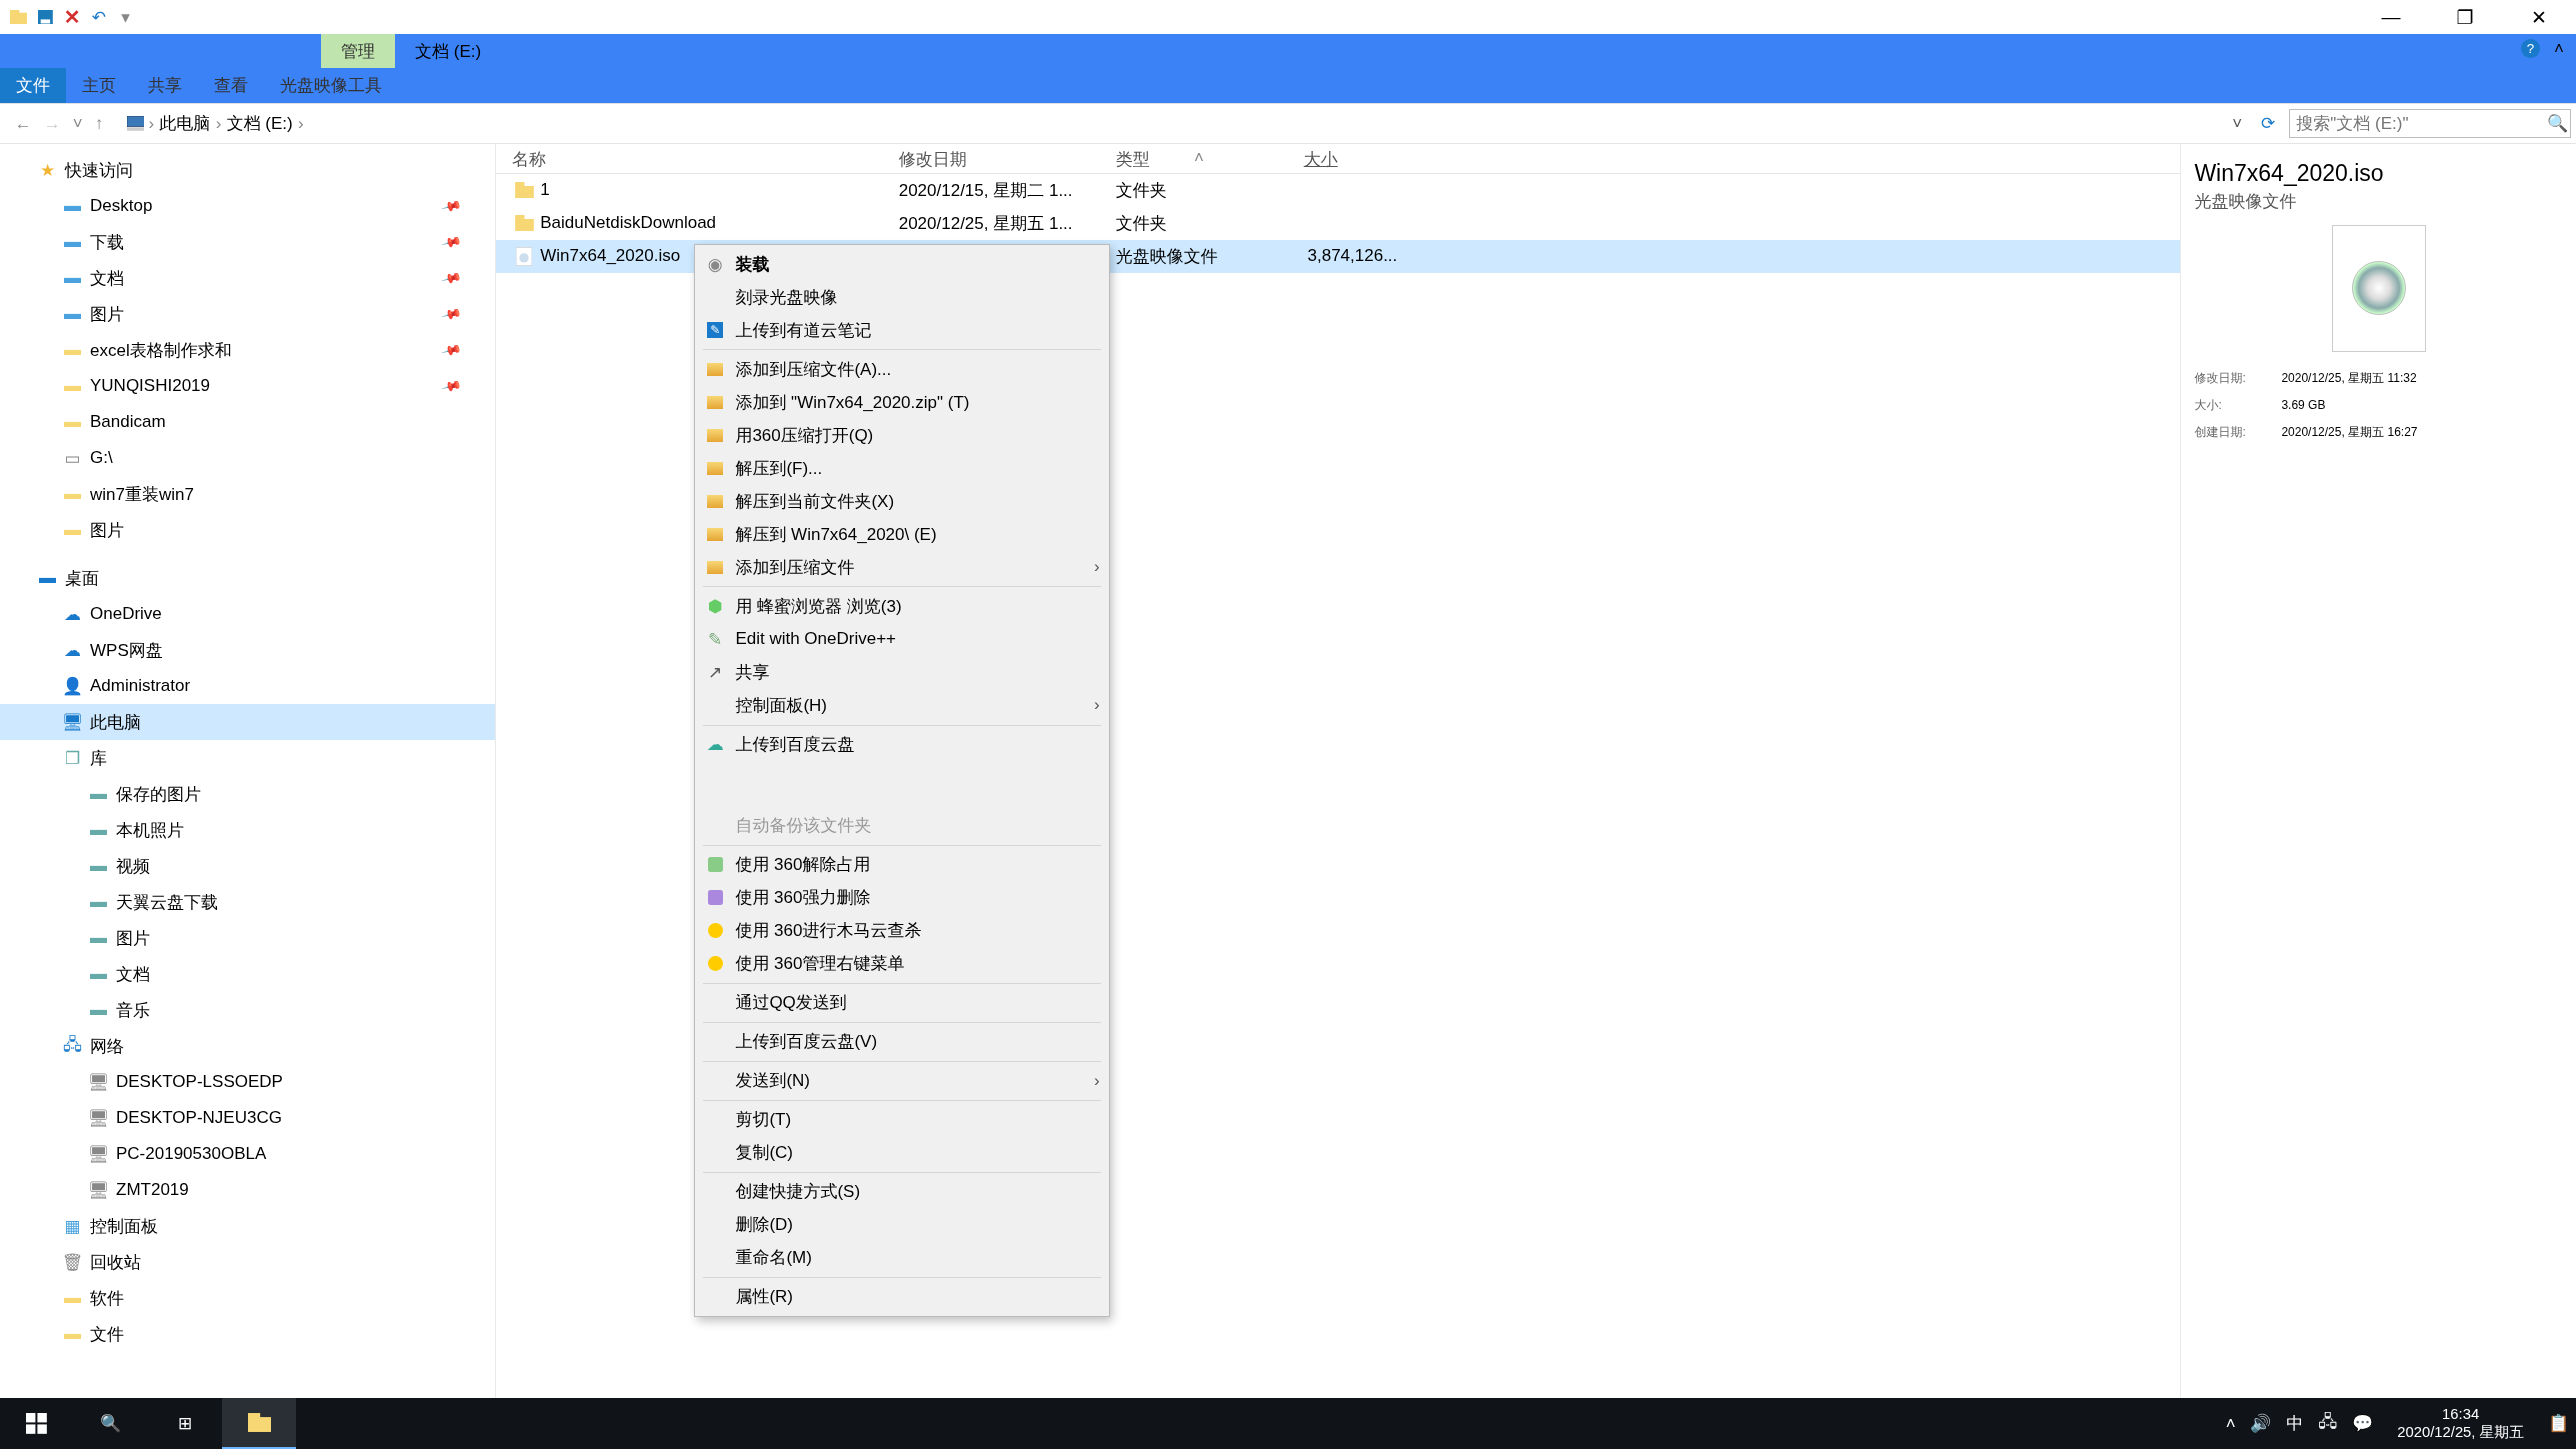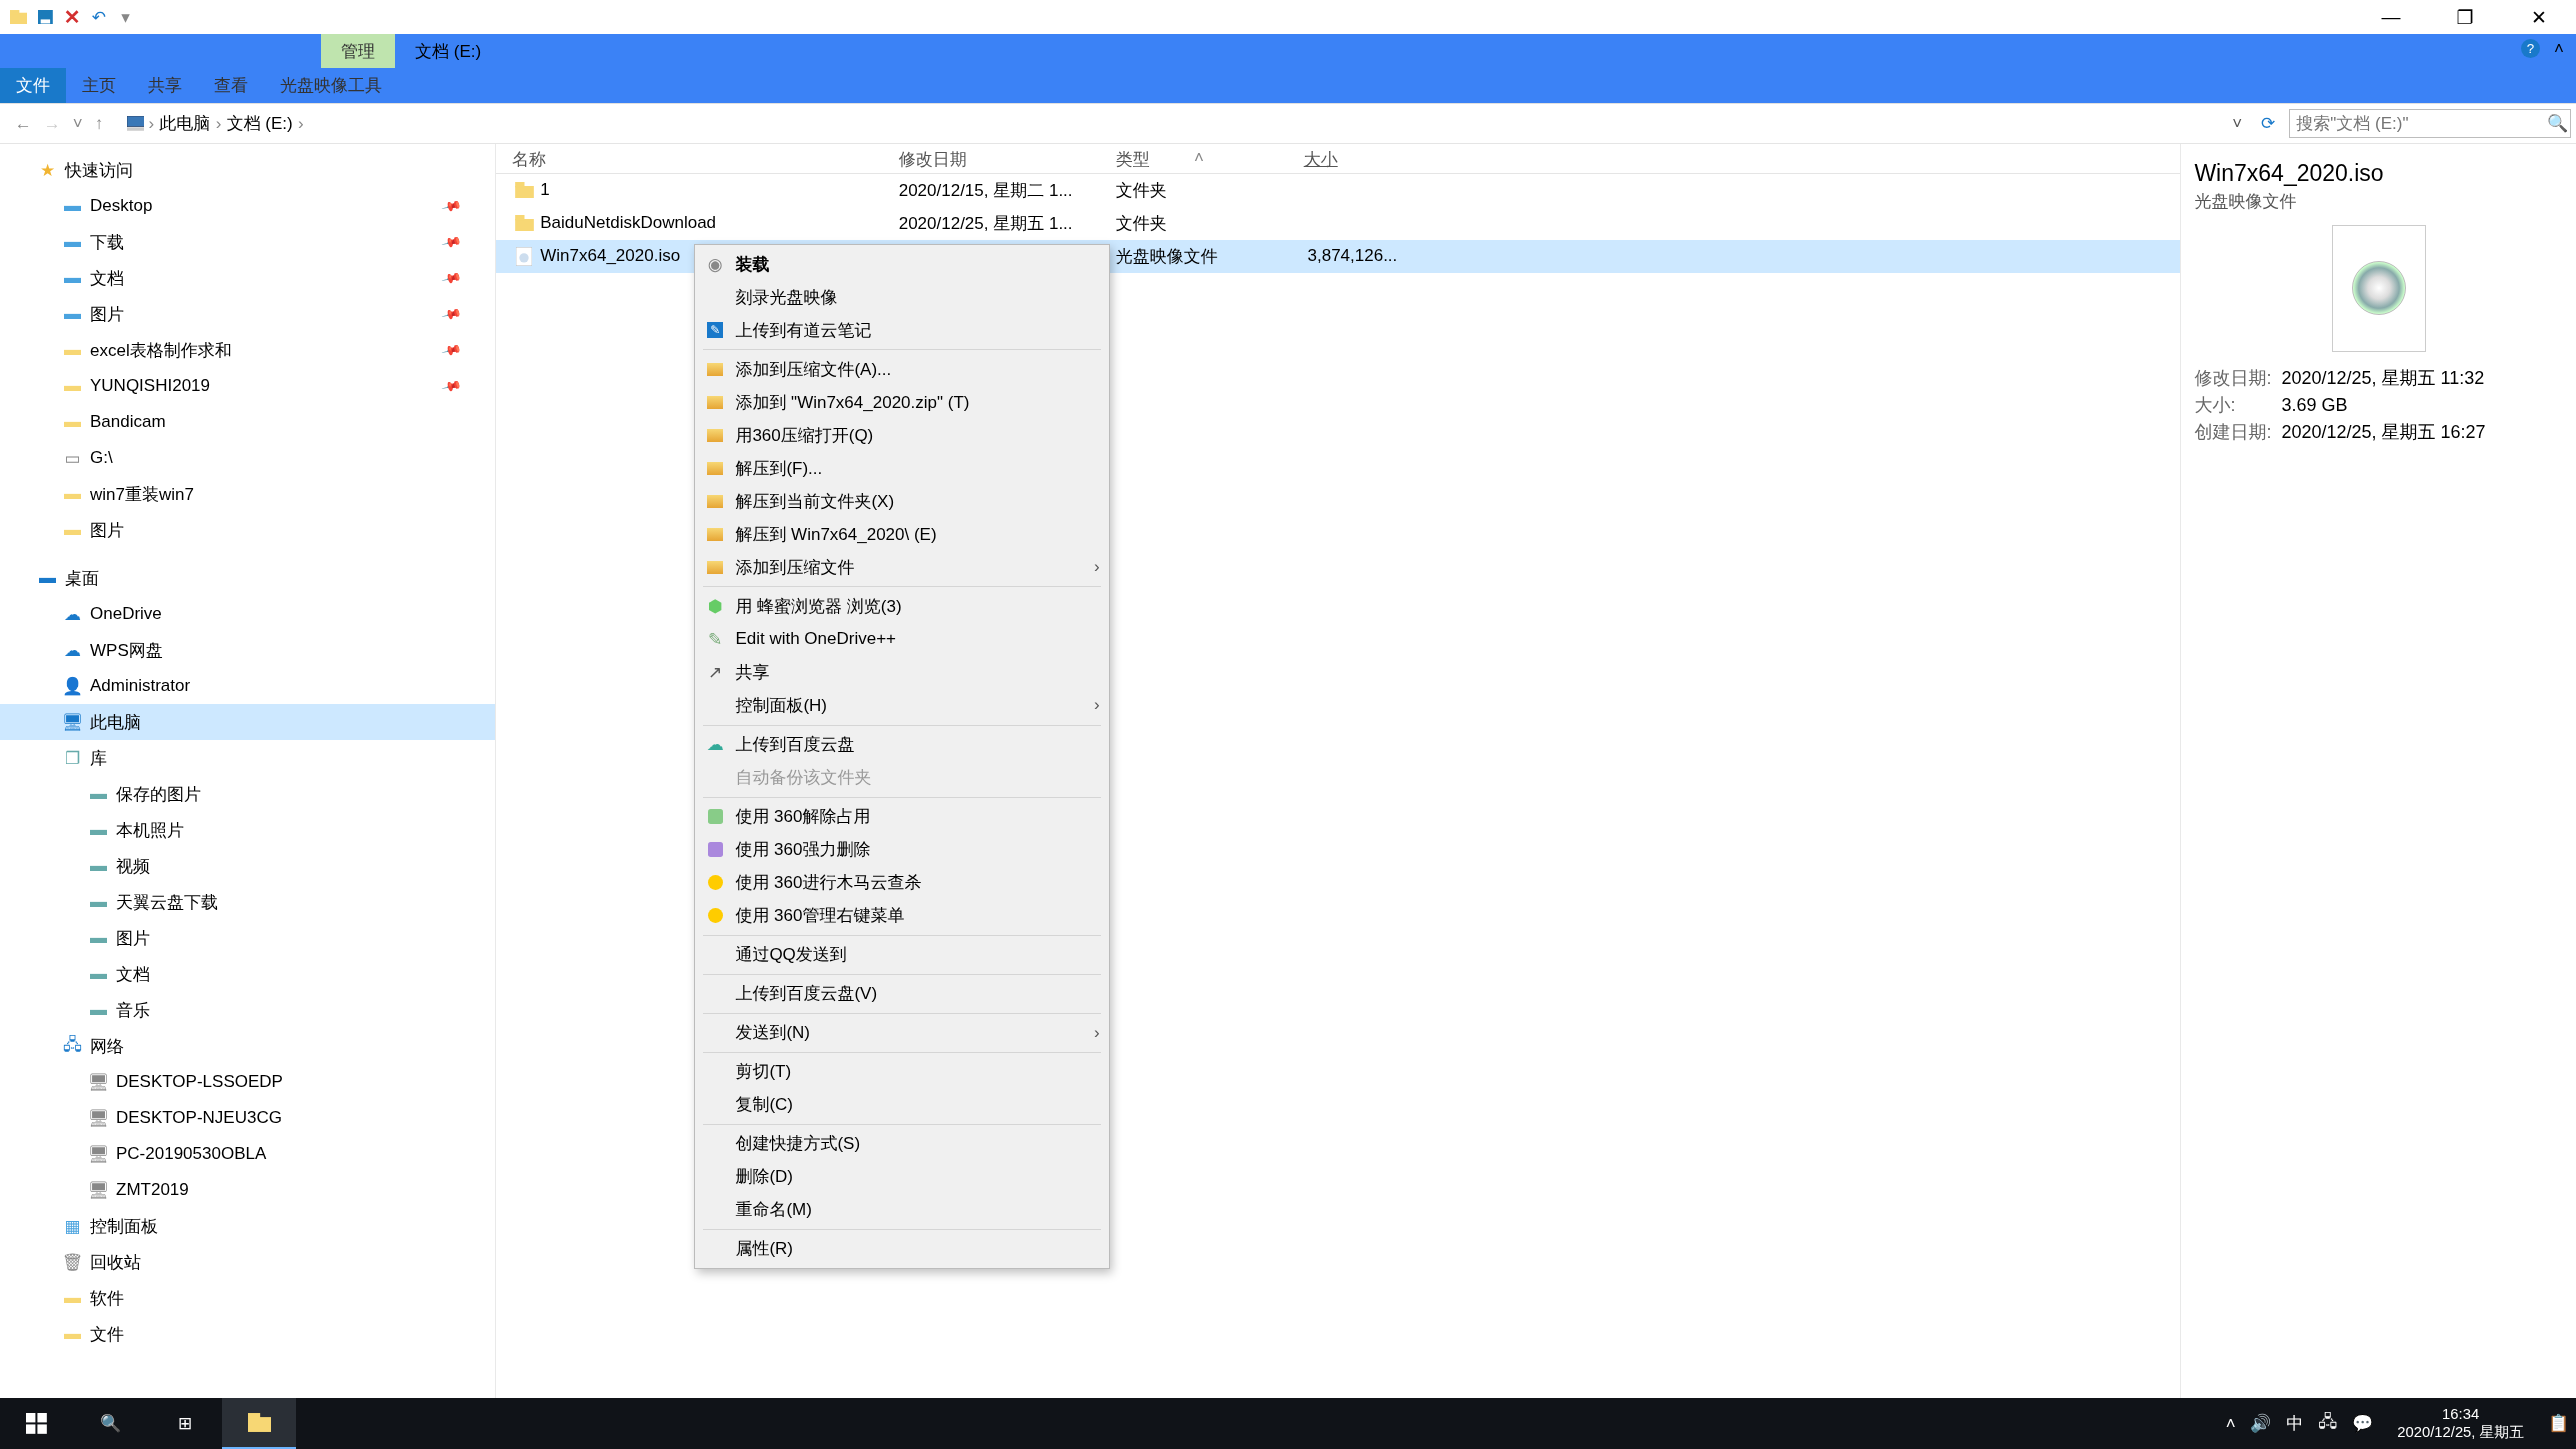--- a/index.html
+++ b/index.html
@@ -47,26 +47,26 @@
 .ficn { width: 21.5px; height: 21.5px; margin: 0 5.4px 0 10.7px; display: inline-flex; align-items: center; justify-content: center; }
 .name-cell { width: 396px; display: flex; align-items: center; }
 .date-cell { width: 217px; }
 .type-cell { width: 188px; }
 .size-cell { width: 107px; text-align: right; }
 .preview-pane { width: 396px; border-left: 0.7px solid #e9e9e9; padding: 16px 13.4px; }
 .pv-title { font-size: 23px; margin-bottom: 2.7px; }
 .pv-sub { color: #555; margin-bottom: 12px; }
 .pv-thumb { width: 94px; height: 127px; border: 0.7px solid #ccc; margin: 0 auto 13.4px; display: flex; align-items: center; justify-content: center; background: #fff; }
 .disc { width: 54px; height: 54px; border-radius: 50%; background: radial-gradient(circle, #fff 0%, #ddd 30%, #8aa 55%, #cfc 70%, #ddd 100%); border: 0.7px solid #bbb; }
-.pv-meta { font-size: 18px; line-height: 27px; }
+.pv-meta { font-size: 12px; line-height: 27px; }
 .pv-meta .mrow { display: flex; }
 .pv-meta .mlabel { width: 87px; color: #666; }
 .context-menu { position: absolute; top: 244px; left: 694px; width: 416px; background: #f0f0f0; border: 0.7px solid #bbb; box-shadow: 2.7px 4px 9.4px rgba(0,0,0,0.25); padding: 2.7px 0; }
 .cm-item { height: 33px; display: flex; align-items: center; padding: 0 10.7px; gap: 10.7px; position: relative; }
-.cm-item.disabled { color: #999; }
+.cm-item.disabled { color: #999; margin-top: 48px; }
 .cm-item .cicn { width: 19px; display: inline-flex; justify-content: center; }
 .cm-item .arrow { position: absolute; right: 9.4px; color: #555; }
 .cm-sep { height: 0.7px; background: #d5d5d5; margin: 2.7px 8px; }
 .status-bar { height: 34px; border-top: 0.7px solid #e0e0e0; display: flex; align-items: center; padding: 0 13.4px; gap: 24px; color: #333; }
 .status-right { margin-left: auto; display: flex; gap: 1.3px; }
 .view-btn { width: 28px; height: 21.5px; border: 0.7px solid #bbb; display: flex; align-items: center; justify-content: center; }
 .view-btn.active { background: #cde8ff; }
 .taskbar { position: absolute; bottom: 0; left: 0; width: 100%; height: 51px; background: #101318; display: flex; align-items: center; color: #fff; }
 .tb-btn { width: 74px; height: 100%; display: flex; align-items: center; justify-content: center; }
 .tb-btn.active { background: #2a2f36; border-bottom: 2.7px solid #6db5ff; }

